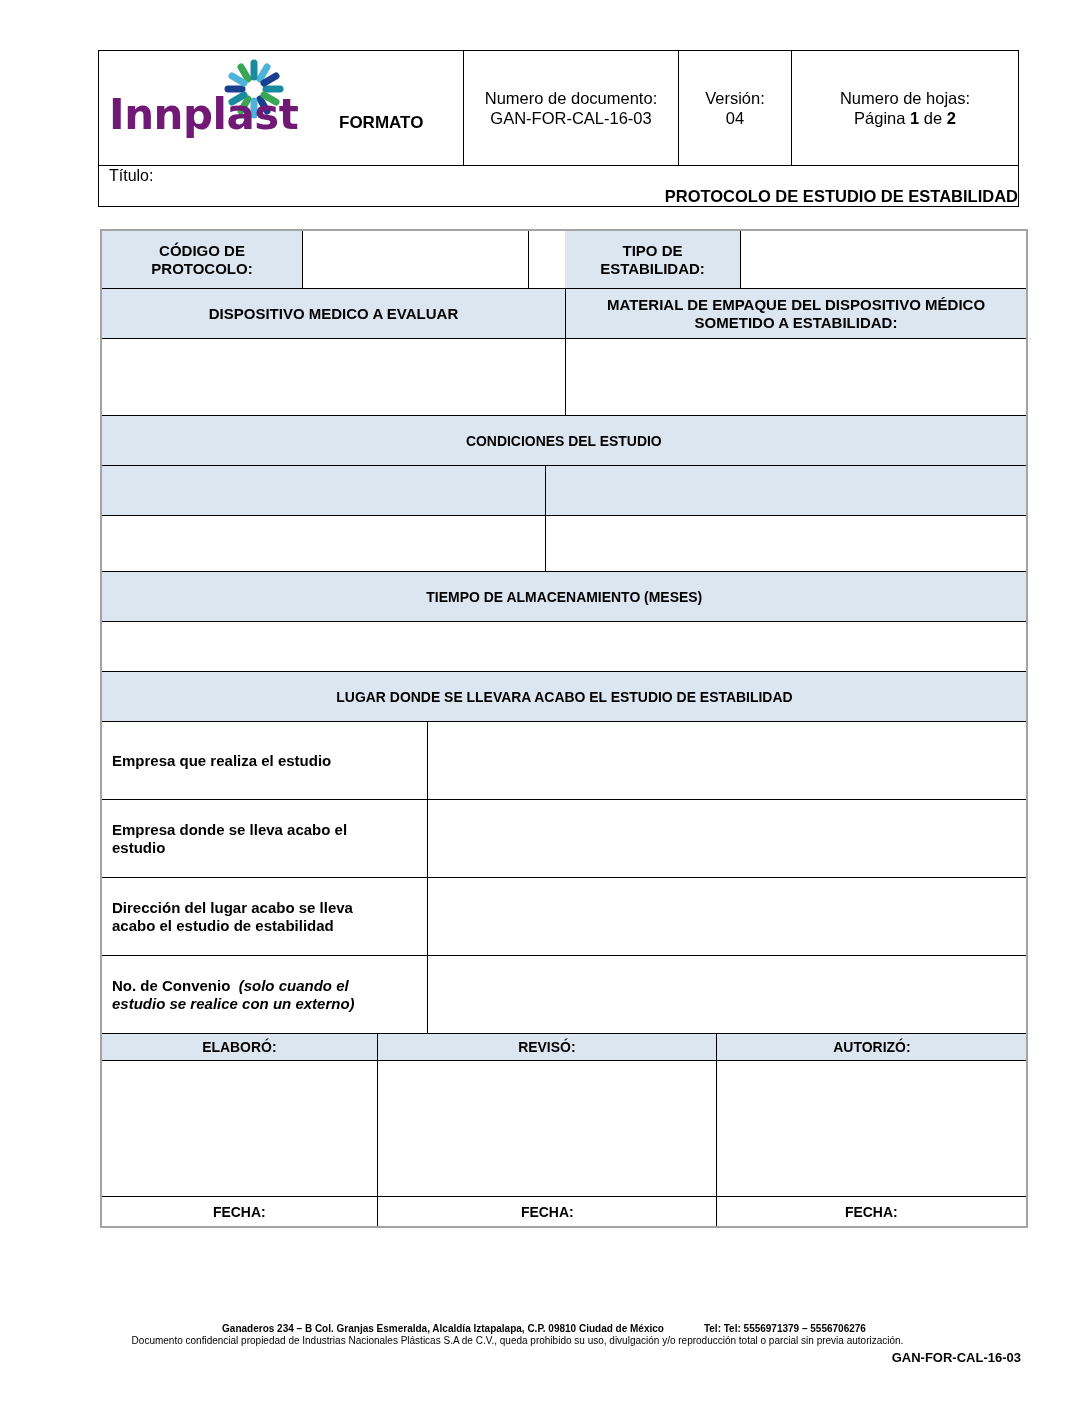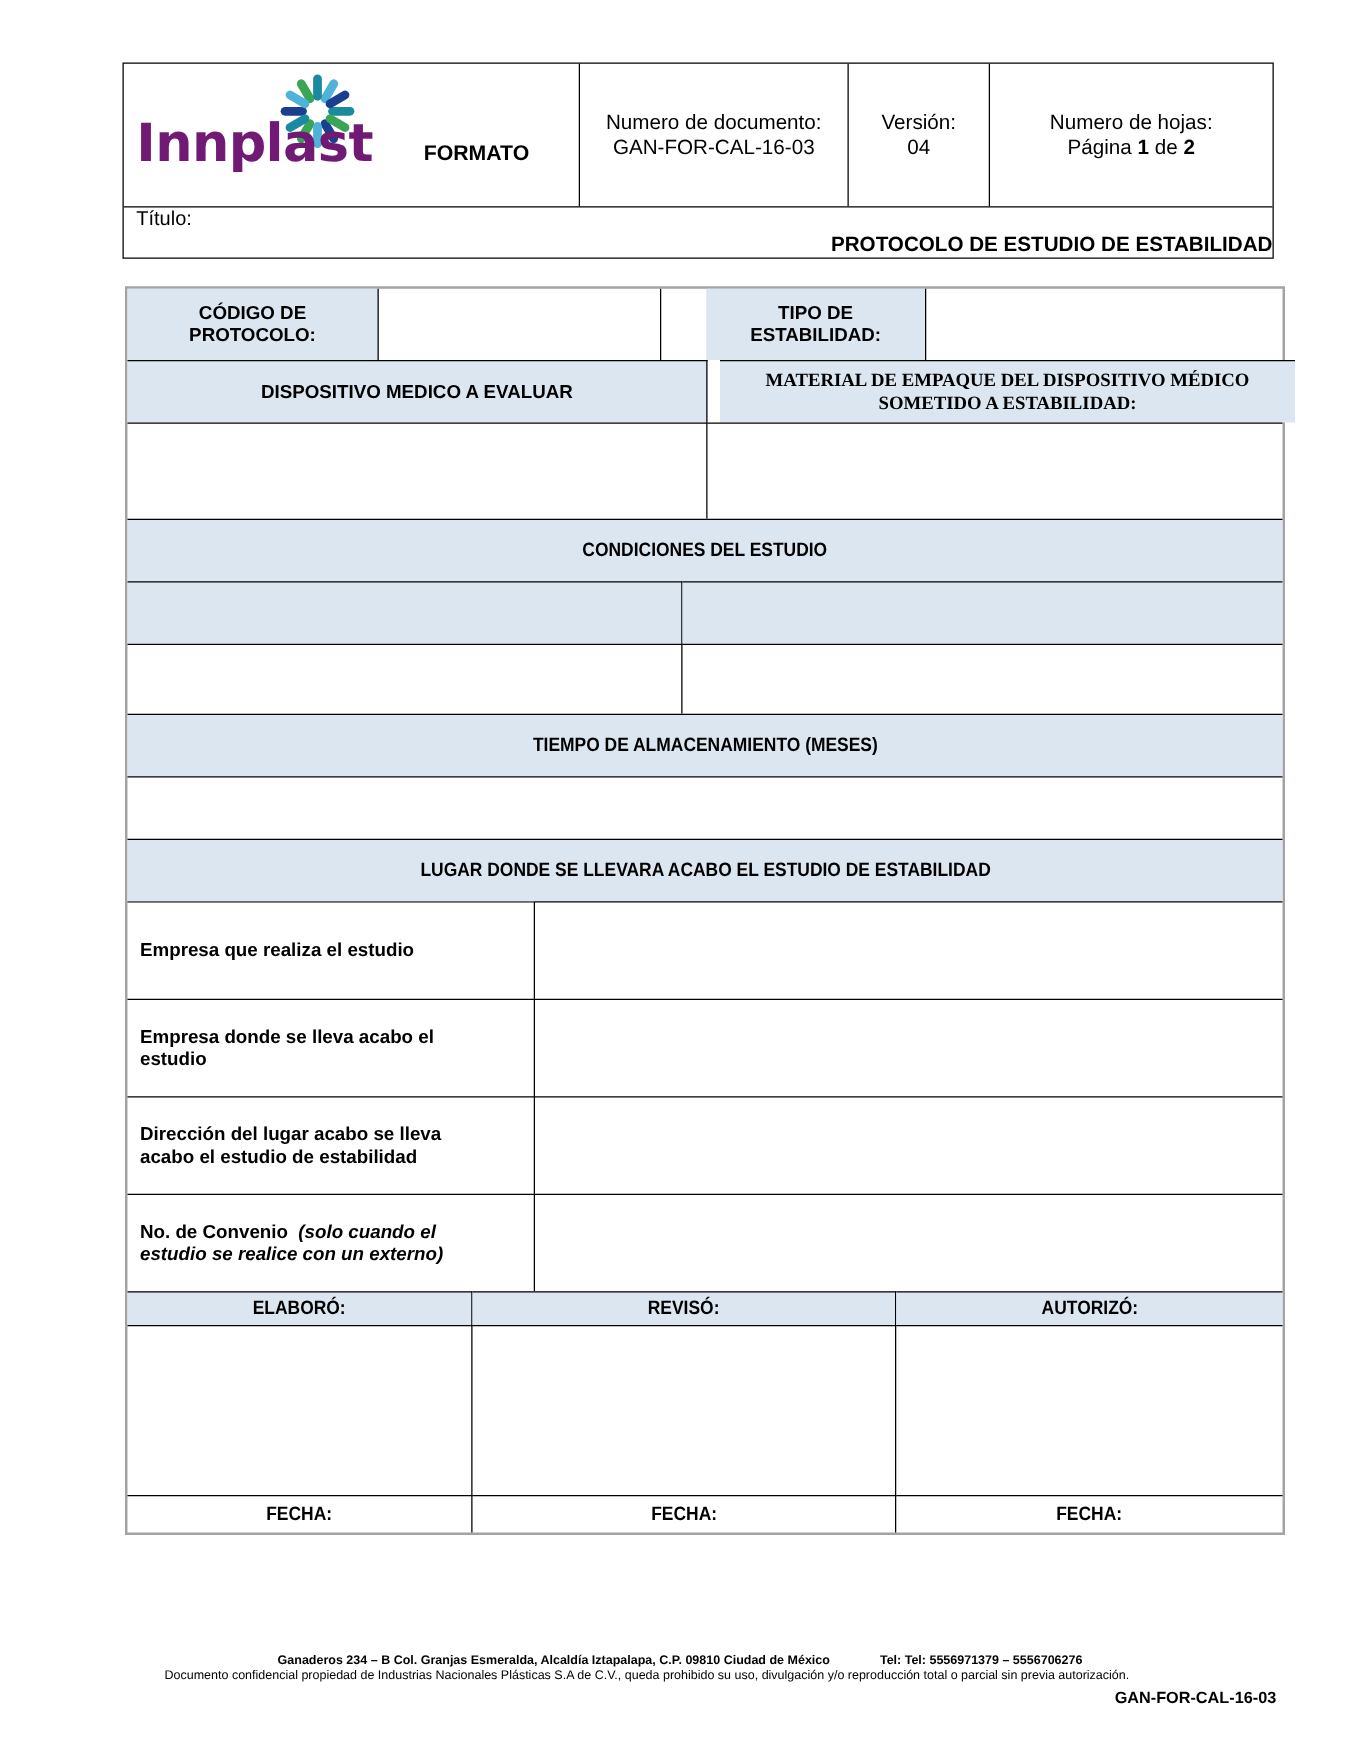--- a/index.html
+++ b/index.html
@@ -98,21 +98,21 @@
   <div class="blk bl br lbl" style="left:0;top:0;width:201px;height:57px;">
       <span style="display:block;width:120px;">CÓDIGO DE PROTOCOLO:</span>
     </div>
   <div class="blk br" style="left:201px;top:0;width:226px;height:57px;"></div>
   <div class="blk bl br lbl" style="left:427px;top:0;width:176px;height:57px;margin-left:36px;">
       <span style="display:block;width:120px;">TIPO DE ESTABILIDAD:</span>
     </div>
   <div class="blk" style="left:603px;top:0;width:321px;height:57px;"></div>
 
   <div class="blk bl bt br lbl" style="left:0;top:57px;width:464px;height:50px;">DISPOSITIVO MEDICO A EVALUAR</div>
-  <div class="blk bl bt lbl" style="left:474px;top:57px;width:460px;height:50px;padding:0 20px;font-family:Liberation Serif, serif;">MATERIAL DE EMPAQUE DEL DISPOSITIVO MÉDICO SOMETIDO A ESTABILIDAD:</div>
+  <div class="blk bl bt lbl" style="left:464px;top:57px;width:460px;height:50px;padding:0 20px;">MATERIAL DE EMPAQUE DEL DISPOSITIVO MÉDICO SOMETIDO A ESTABILIDAD:</div>
 
   <div class="blk bt br" style="left:0;top:107px;width:464px;height:77px;"></div>
   <div class="blk bt" style="left:464px;top:107px;width:460px;height:77px;"></div>
 
   <div class="blk bl bt lbl" style="left:0;top:184px;width:924px;height:50px;">
       <span class="cond-lbl">CONDICIONES DEL ESTUDIO</span>
     </div>
   <div class="blk bl bt br" style="left:0;top:234px;width:444px;height:50px;"></div>
   <div class="blk bl bt" style="left:444px;top:234px;width:480px;height:50px;"></div>
   <div class="blk bt br" style="left:0;top:284px;width:444px;height:56px;"></div>

